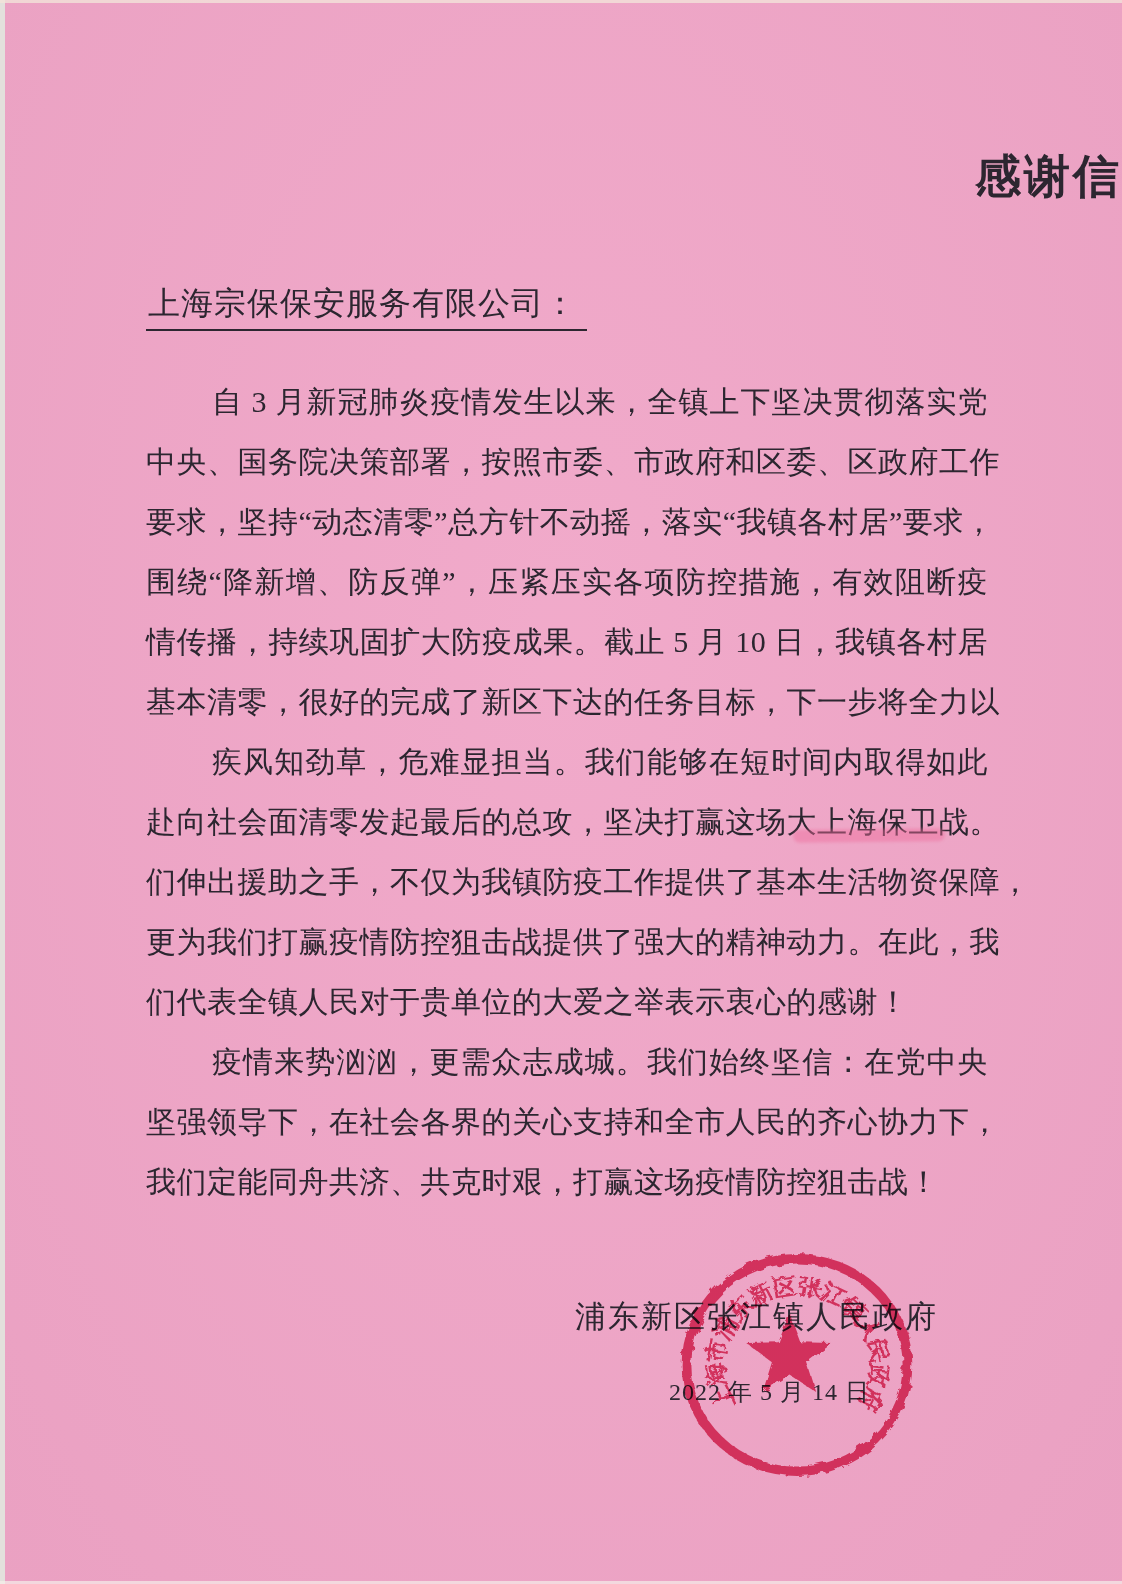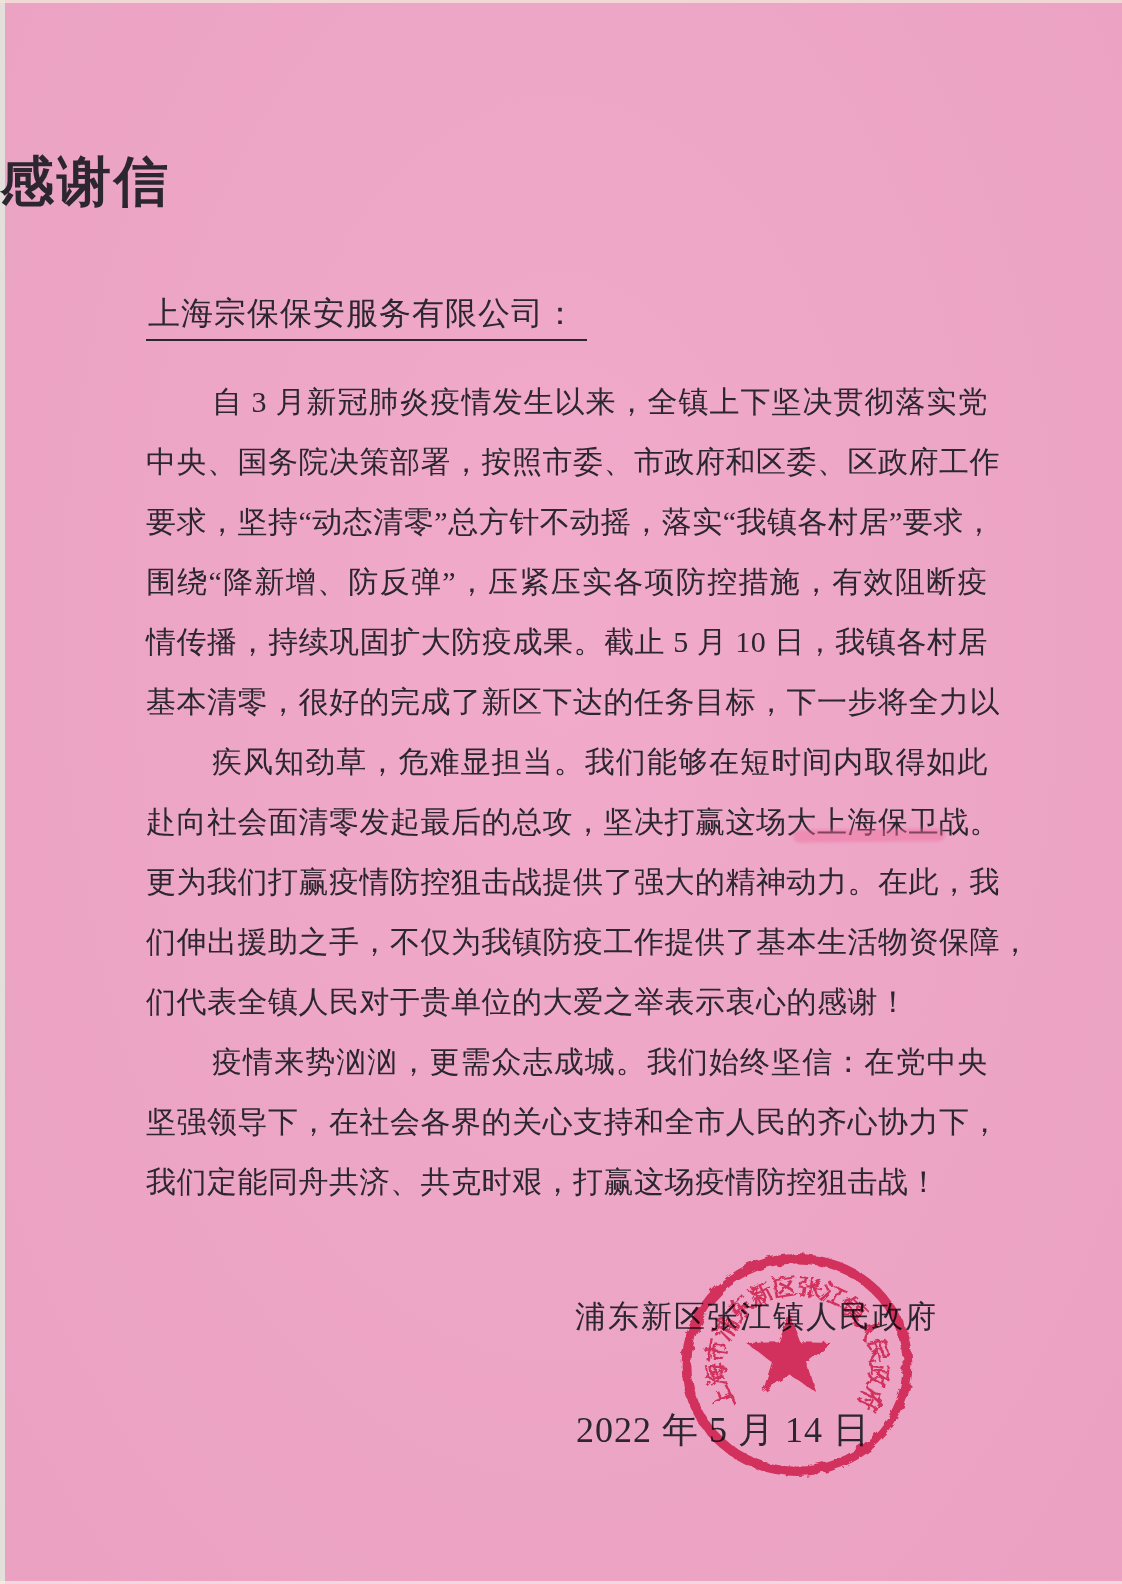--- a/index.html
+++ b/index.html
@@ -17,25 +17,25 @@
     color:var(--ink);
     overflow:hidden;
   }
   
   .edge-left{position:absolute;left:0;top:0;width:5px;height:100%;background:#e3e0dc;}
   .edge-top{position:absolute;left:0;top:0;width:100%;height:3px;background:#f2e4d9;opacity:.8;}
   .edge-bottom{position:absolute;left:0;bottom:0;width:100%;height:3px;background:#f6f0ea;opacity:.7;}
 
   .title{
     position:absolute;top:146px;left:0;width:100%;
-    text-align:left;font-size:54px;font-weight:bold;
+    text-align:right;font-size:46px;font-weight:bold;
     letter-spacing:3px;margin:0;
   }
   .recipient{
-    position:absolute;left:146px;top:292px;
+    position:absolute;left:146px;top:282px;
     font-size:32px;letter-spacing:1px;
     padding:0 10px 3px 2px;
     border-bottom:2px solid var(--ink);
     white-space:nowrap;
   }
   .body{
     position:absolute;left:146px;top:372px;width:842px;
   }
   .line{
     height:60px;line-height:60px;
@@ -44,21 +44,21 @@
     text-justify:distribute;
   }
   .line.justify{text-align:justify;text-align-last:justify;}
   .line.indent{padding-left:66px;}
   .signature{
     position:absolute;top:1296px;right:184px;
     font-size:31px;letter-spacing:2px;white-space:nowrap;
   }
   .date{
     position:absolute;top:1376px;right:252px;
-    font-size:36px;letter-spacing:1px;white-space:nowrap;margin-top:30px;
+    font-size:24px;letter-spacing:1px;white-space:nowrap;
   }
   .smudge{
     position:absolute;left:793px;top:829px;width:152px;height:13px;
     background:#ee6d9c;opacity:.45;border-radius:7px;
     filter:blur(1.5px);transform:rotate(-.6deg);
   }
   .seal{
     position:absolute;left:667px;top:1240px;width:260px;height:250px;
     mix-blend-mode:multiply;opacity:.93;
   }
@@ -78,22 +78,22 @@
 
   <div class="body">
       <div class="line indent justify">自 3 月新冠肺炎疫情发生以来，全镇上下坚决贯彻落实党</div>
       <div class="line justify">中央、国务院决策部署，按照市委、市政府和区委、区政府工作</div>
       <div class="line justify">要求，坚持“动态清零”总方针不动摇，落实“我镇各村居”要求，</div>
       <div class="line justify">围绕“降新增、防反弹”，压紧压实各项防控措施，有效阻断疫</div>
       <div class="line justify">情传播，持续巩固扩大防疫成果。截止 5 月 10 日，我镇各村居</div>
       <div class="line justify">基本清零，很好的完成了新区下达的任务目标，下一步将全力以</div>
       <div class="line indent justify">疾风知劲草，危难显担当。我们能够在短时间内取得如此</div>
       <div class="line">赴向社会面清零发起最后的总攻，坚决打赢这场大上海保卫战。</div>
+      <div class="line justify">们伸出援助之手，不仅为我镇防疫工作提供了基本生活物资保障，</div>
       <div class="line justify">更为我们打赢疫情防控狙击战提供了强大的精神动力。在此，我</div>
-      <div class="line justify">们伸出援助之手，不仅为我镇防疫工作提供了基本生活物资保障，</div>
       <div class="line">们代表全镇人民对于贵单位的大爱之举表示衷心的感谢！</div>
       <div class="line indent justify">疫情来势汹汹，更需众志成城。我们始终坚信：在党中央</div>
       <div class="line justify">坚强领导下，在社会各界的关心支持和全市人民的齐心协力下，</div>
       <div class="line">我们定能同舟共济、共克时艰，打赢这场疫情防控狙击战！</div>
     </div>
 
   <div class="smudge"></div>
 
   <div class="signature">浦东新区张江镇人民政府</div>
   <div class="date">2022 年 5 月 14 日</div>

